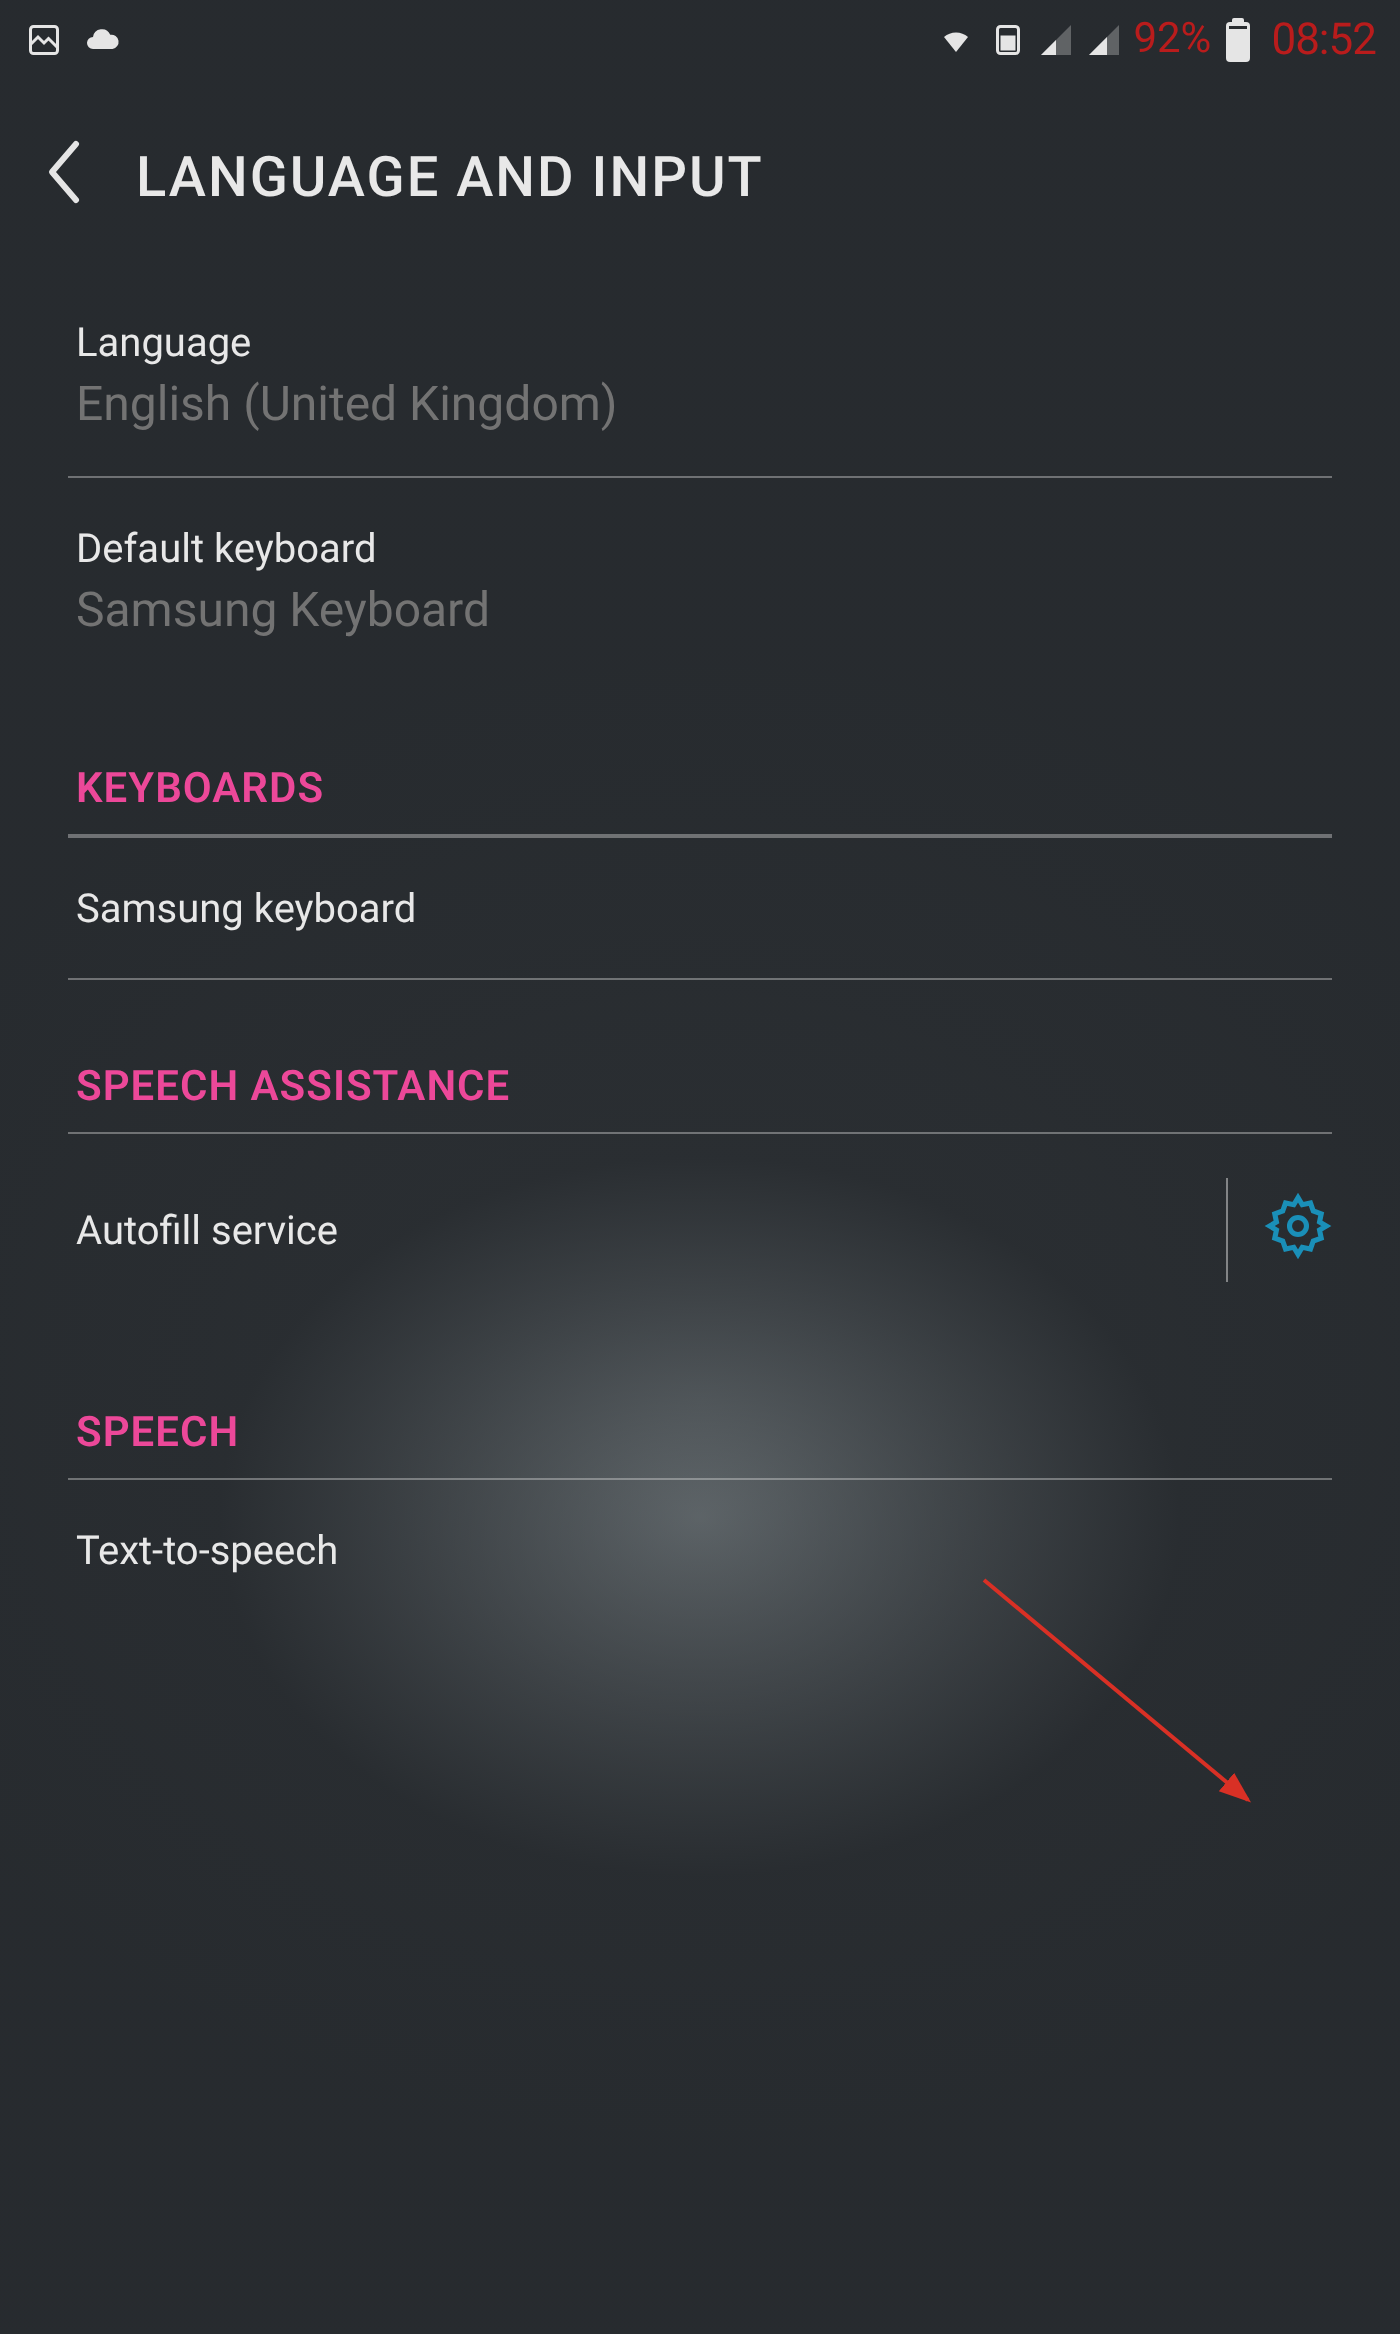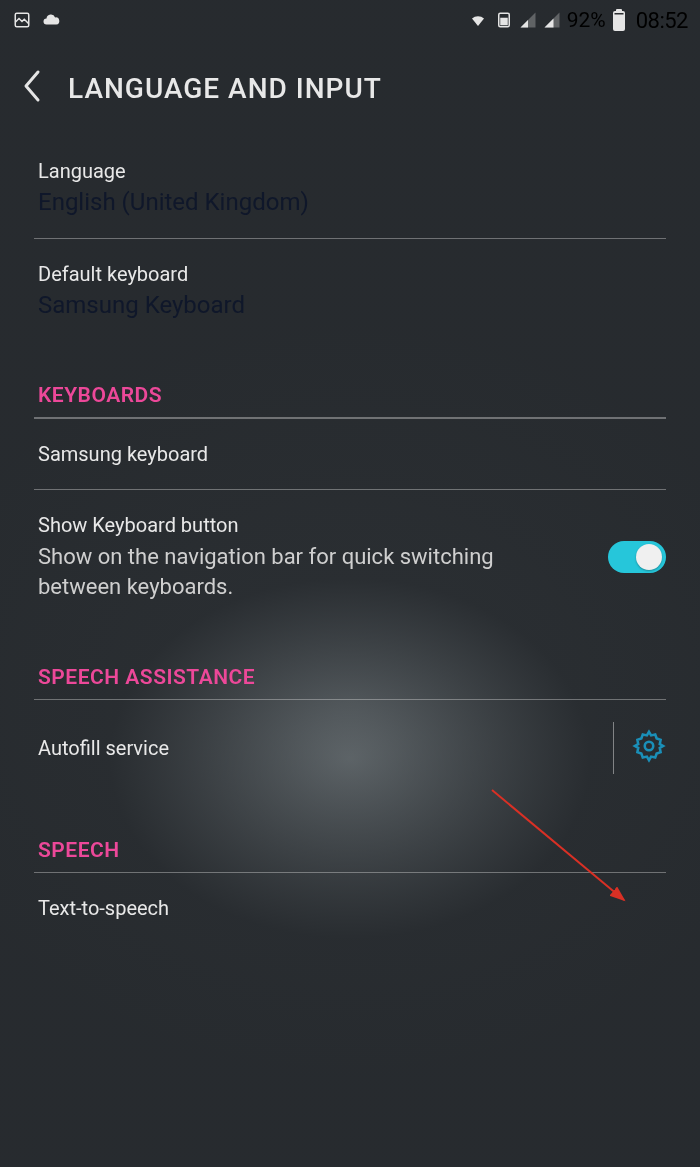--- a/index.html
+++ b/index.html
@@ -19,21 +19,21 @@
       position: relative;
       overflow: hidden;
     }
     
     .status-bar {
       height: 40px;
       display: flex;
       justify-content: space-between;
       align-items: center;
       padding: 4px 12px;
-      color: #000000;
+      color: #b91c1c;
       font-size: 20px;
     }
     .status-left, .status-right {
       display: flex;
       align-items: center;
       gap: 8px;
     }
     .status-right { gap: 6px; }
     .icon {
       display: inline-flex;
@@ -71,21 +71,21 @@
       display: block;
     }
     .option-title {
       font-size: 20px;
       color: #e8e8e8;
       line-height: 1.3;
       font-weight: 400;
     }
     .option-value {
       font-size: 24px;
-      color: #0f172a;
+      color: #737373;
       margin-top: 4px;
     }
     .option-desc {
       font-size: 22px;
       color: #cfcfcf;
       margin-top: 4px;
       line-height: 1.35;
       max-width: 500px;
     }
     .divider {
@@ -228,29 +228,20 @@
 
   <div class="section-header with-divider">KEYBOARDS</div>
 
   <div class="divider"></div>
 
   <div class="option">
     <div class="option-title">Samsung keyboard</div>
   </div>
   <div class="divider"></div>
 
-  <div class="option row">
-    <div>
-      <div class="option-title">Show Keyboard button</div>
-      <div class="option-desc">Show on the navigation bar for quick switching between keyboards.</div>
-    </div>
-    <div class="toggle">
-      <div class="knob"></div>
-    </div>
-  </div>
 
   <div class="section-header with-divider">SPEECH ASSISTANCE</div>
 
   <div class="option gear-row">
     <div style="flex:1">
       <div class="option-title">Autofill service</div>
     </div>
     <div class="gear-sep"></div>
     <span>
       <svg width="34" height="34" viewBox="0 0 24 24" fill="none" stroke="#1a8fb8" stroke-width="1.8">

